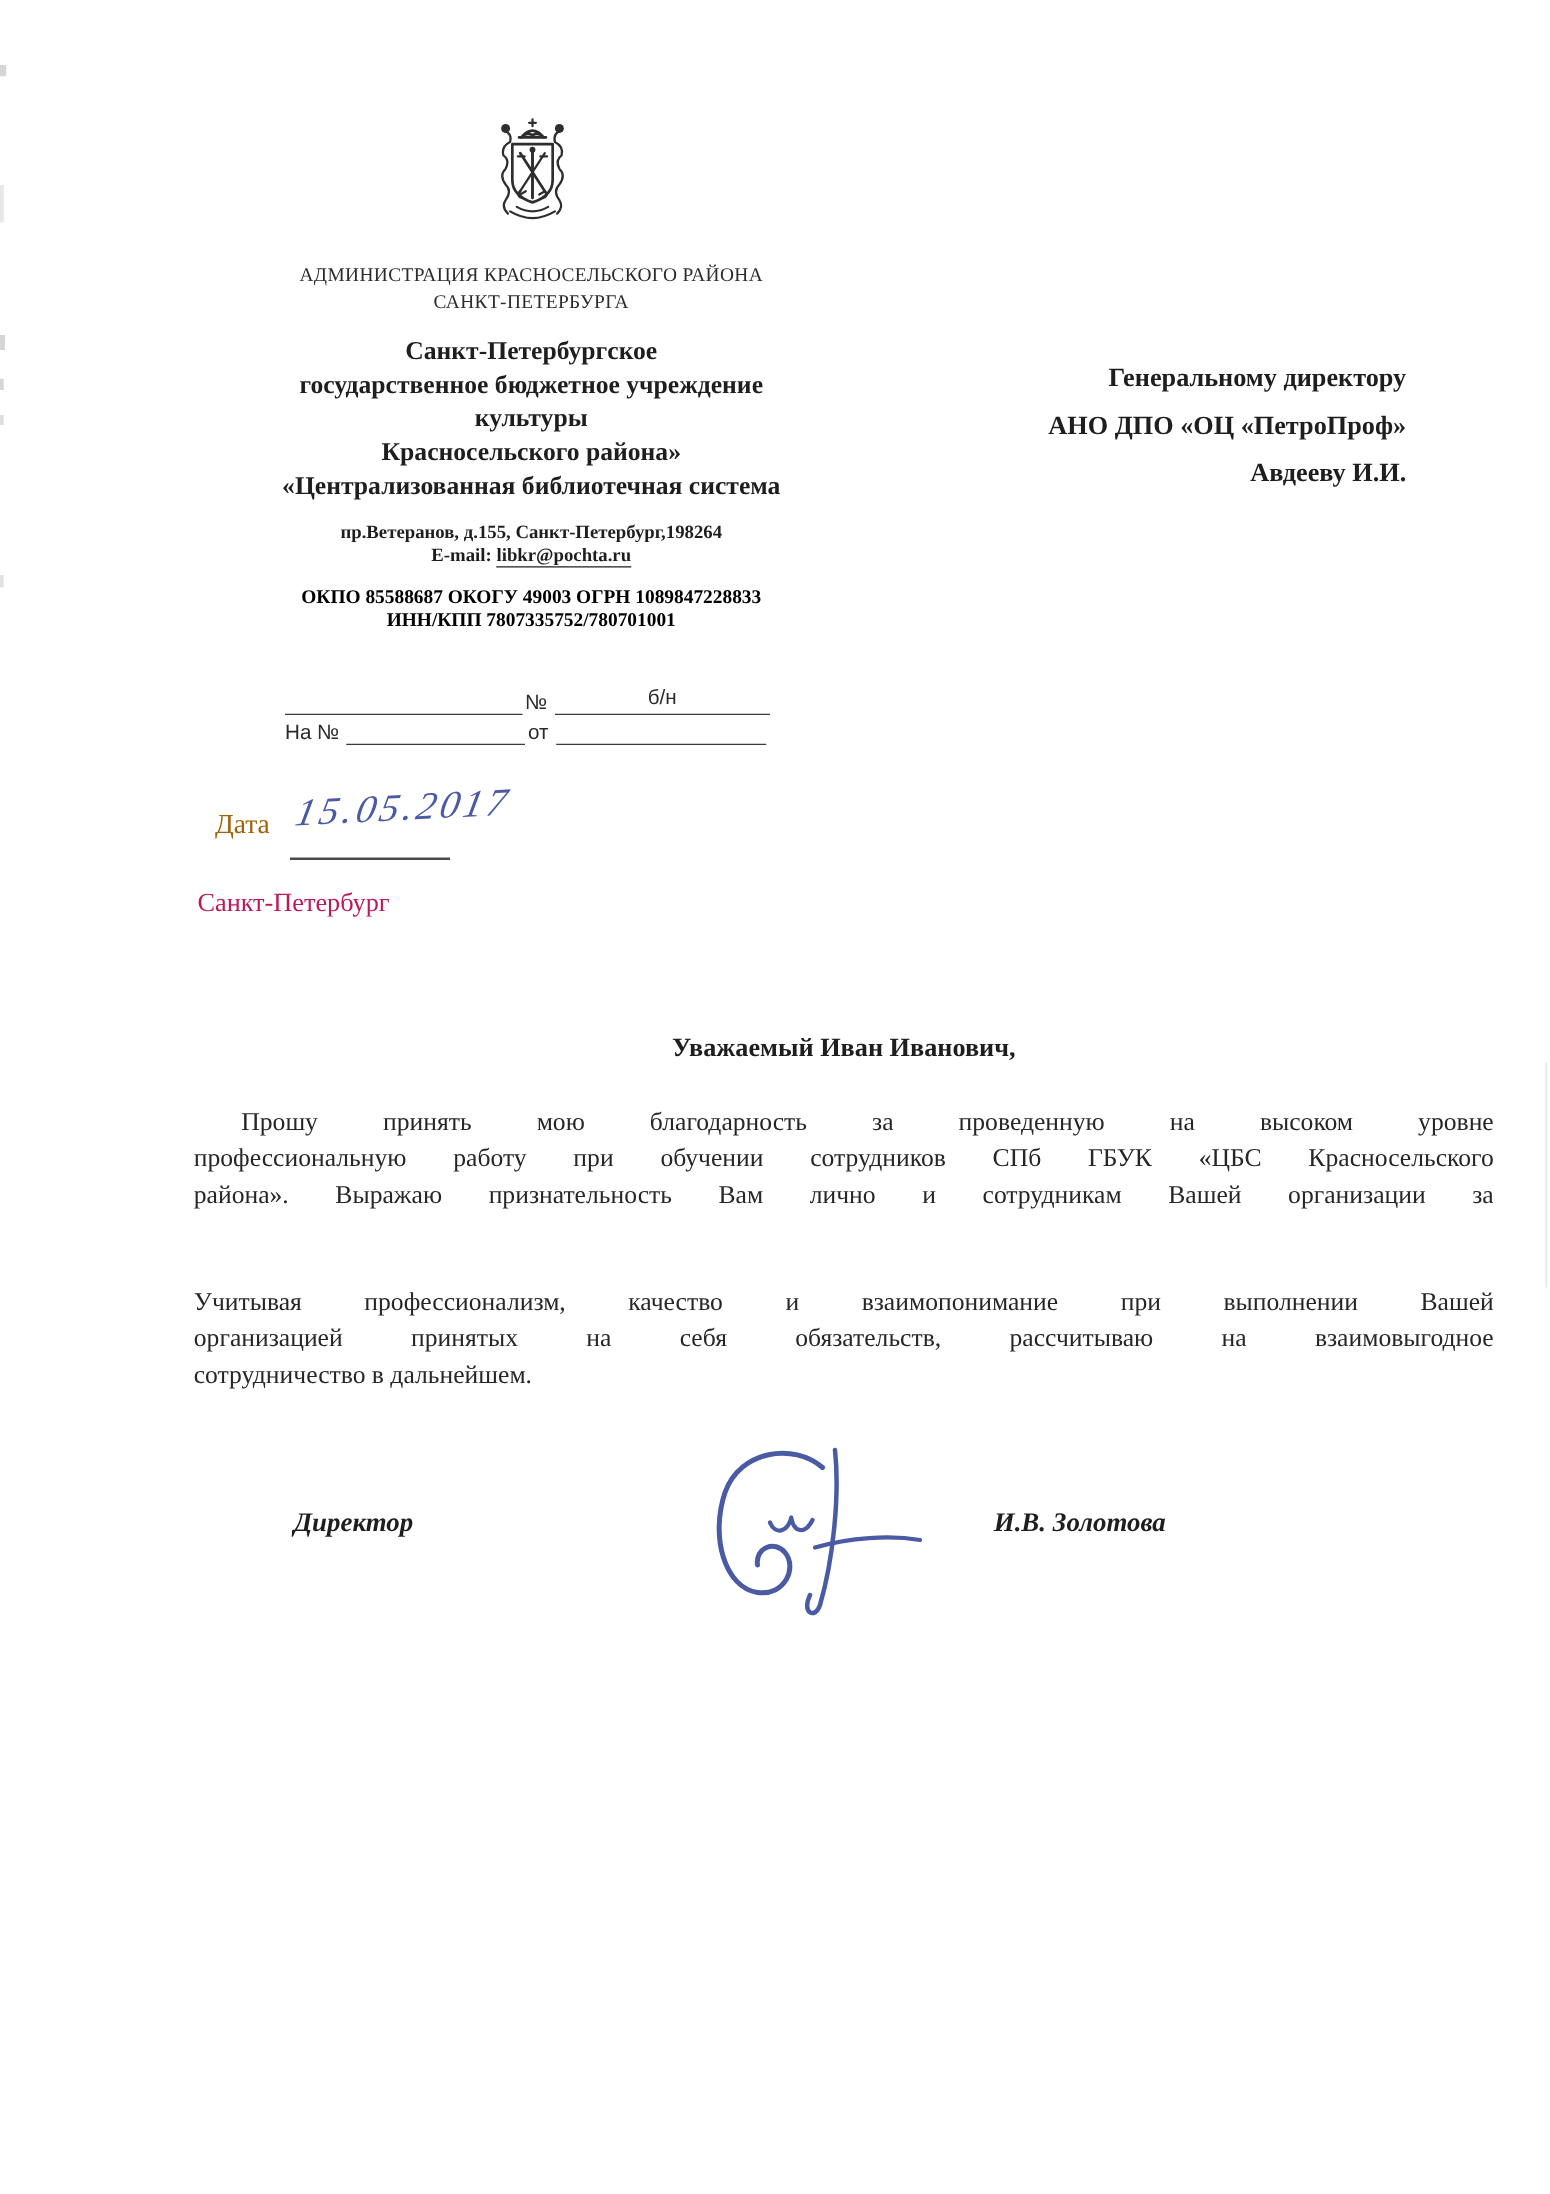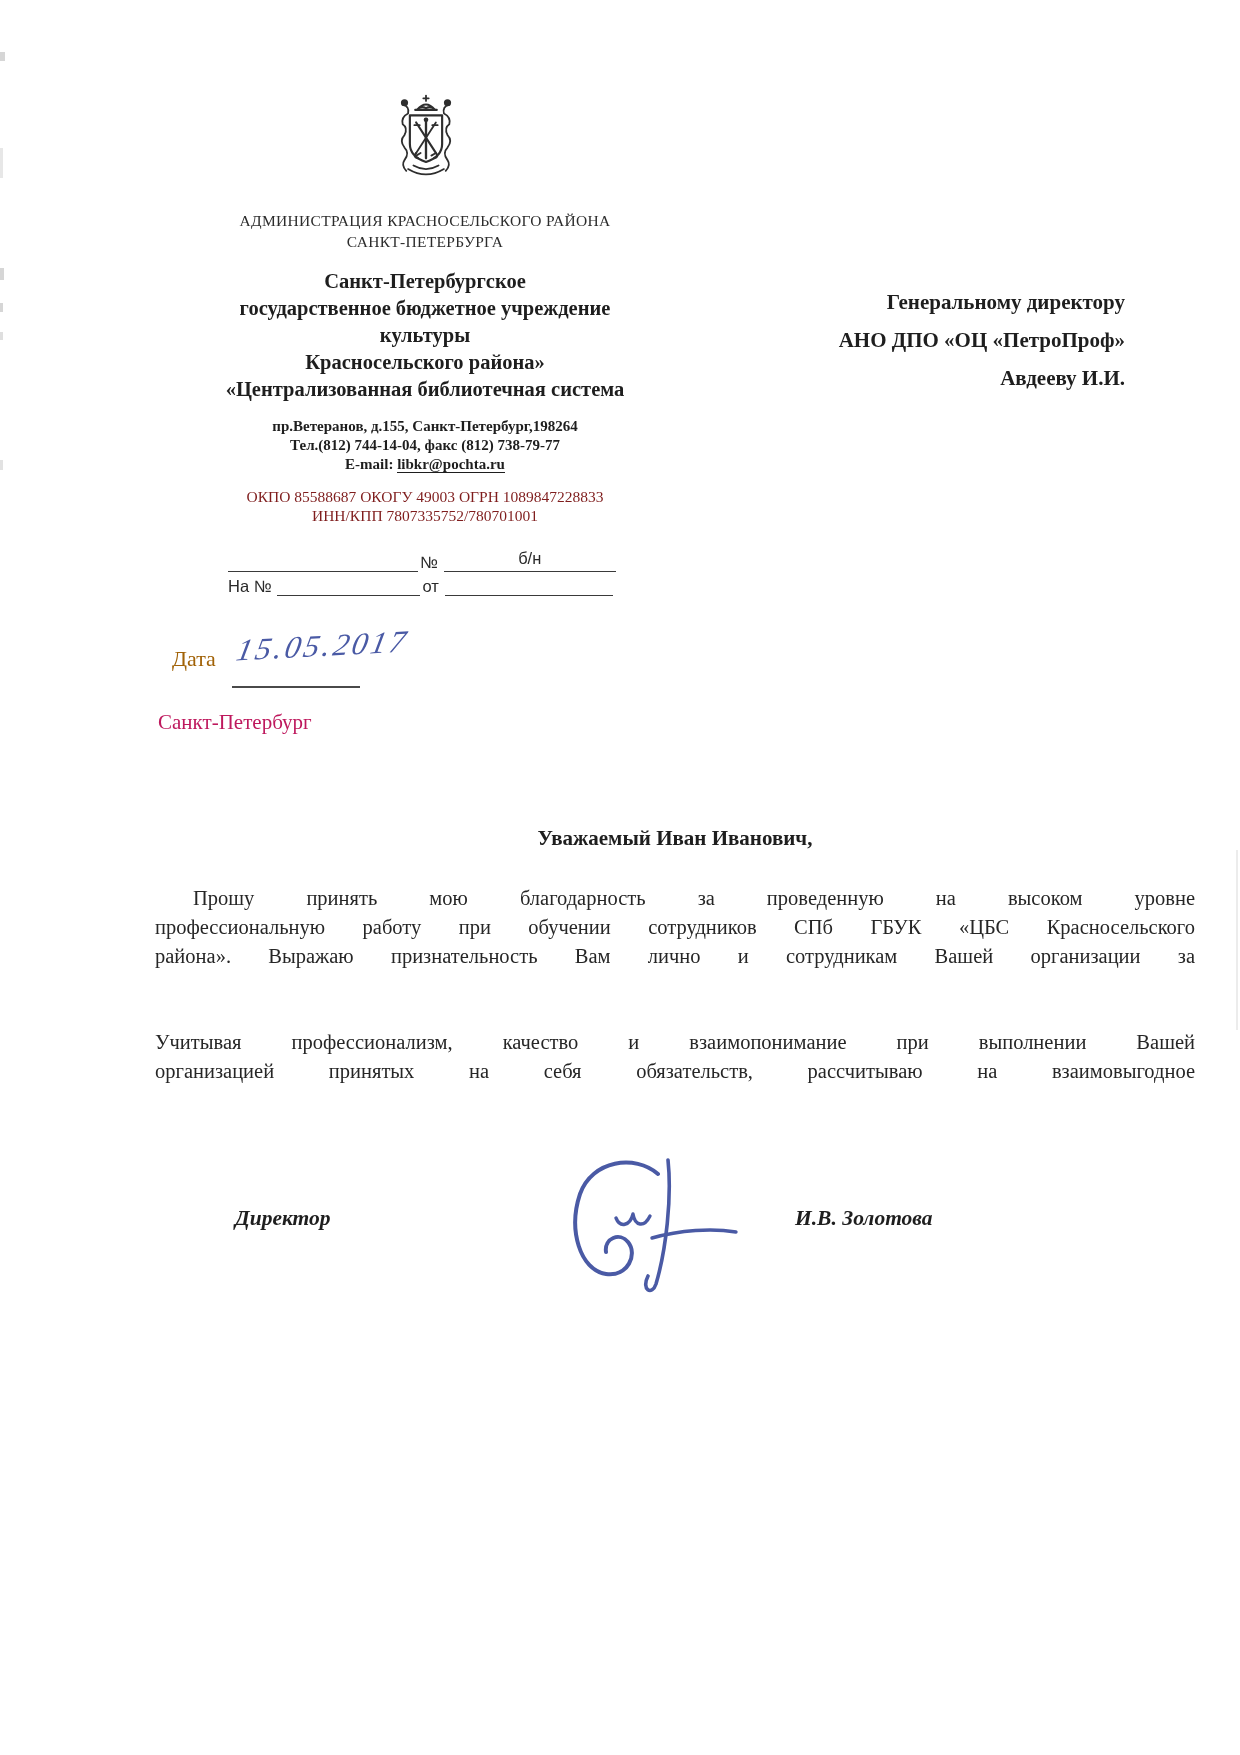--- a/index.html
+++ b/index.html
@@ -12,21 +12,21 @@
     font-family:"Liberation Serif", serif;
     color:#222222;
   }
   
   .emblem{position:absolute;left:381px;top:92px;width:90px;height:95px;}
   .hdr{position:absolute;left:145px;top:210px;width:560px;text-align:center;}
   .admin-line{font-size:15.5px;letter-spacing:.3px;line-height:21px;color:#2c2c2c;}
   .org-name{margin-top:16px;font-weight:bold;font-size:20.5px;line-height:27px;color:#1e1e1e;}
   .addr{margin-top:14px;font-weight:bold;font-size:15px;line-height:19px;color:#1e1e1e;}
   .addr .u{border-bottom:1.5px solid #1e1e1e;}
-  .codes{margin-top:13px;font-weight:normal;font-size:15.5px;line-height:19px;color:#7f1d1d;}
+  .codes{margin-top:13px;font-weight:bold;font-size:15.5px;line-height:19px;color:#000000;}
   
   .refs{position:absolute;left:228px;top:548px;width:400px;
         font-family:"Liberation Sans", sans-serif;font-size:16.5px;color:#2a2a2a;}
   .refrow{display:flex;align-items:flex-end;height:24px;}
   .rline{border-bottom:1.8px solid #3a3a3a;display:inline-block;height:22px;}
   .rlbl{padding:0 6px 0 2px;white-space:nowrap;}
   .rline.center{text-align:center;}
   
   .recipient{position:absolute;right:115px;top:283px;width:480px;
              text-align:right;font-weight:bold;font-size:21px;line-height:38px;color:#1e1e1e;}
@@ -94,21 +94,20 @@
     <div class="admin-line">САНКТ-ПЕТЕРБУРГА</div>
     <div class="org-name">
       <div>Санкт-Петербургское</div>
       <div>государственное бюджетное учреждение</div>
       <div>культуры</div>
       <div>Красносельского района»</div>
       <div>«Централизованная библиотечная система</div>
     </div>
     <div class="addr">
       <div>пр.Ветеранов, д.155, Санкт-Петербург,198264</div>
-      <div>Тел.(812) 744-14-04, факс (812) 738-79-77</div>
       <div>
         <span>E-mail:</span>
         <span class="u">libkr@pochta.ru</span>
       </div>
     </div>
     <div class="codes">
       <div>ОКПО 85588687 ОКОГУ 49003 ОГРН 1089847228833</div>
       <div>ИНН/КПП 7807335752/780701001</div>
     </div>
   </div>
@@ -142,20 +141,21 @@
 
   <div class="body-block" style="top:884px;">
     <div class="pline jw indent">Прошу принять мою благодарность за проведенную на высоком уровне</div>
     <div class="pline jw">профессиональную работу при обучении сотрудников СПб ГБУК «ЦБС Красносельского</div>
     <div class="pline jw">района». Выражаю признательность Вам лично и сотрудникам Вашей организации за</div>
   </div>
 
   <div class="body-block" style="top:1028px;">
     <div class="pline jw">Учитывая профессионализм, качество и взаимопонимание при выполнении Вашей</div>
     <div class="pline jw">организацией принятых на себя обязательств, рассчитываю на взаимовыгодное</div>
+    <div class="pline jw last">сотрудничество в дальнейшем.</div>
   </div>
 
   <div class="sig-title">Директор</div>
   <svg class="sig-svg" viewBox="0 0 235 150" fill="none" stroke="#4a5aa5" stroke-width="4" stroke-linecap="round" stroke-linejoin="round">
     <path d="M118 22 C95 2 52 8 40 42 C28 78 40 118 66 122 C88 125 98 102 88 90 C80 80 64 86 66 100"></path>
     <path d="M76 66 C80 76 90 74 93 62 C95 74 104 76 110 64" stroke-width="3.4"></path>
     <path d="M128 8 C132 46 126 98 116 132 C112 144 101 138 108 124" stroke-width="3.6"></path>
     <path d="M112 86 C140 78 172 76 196 80" stroke-width="3.4"></path>
   </svg>
   <div class="sig-name">И.В. Золотова</div>

